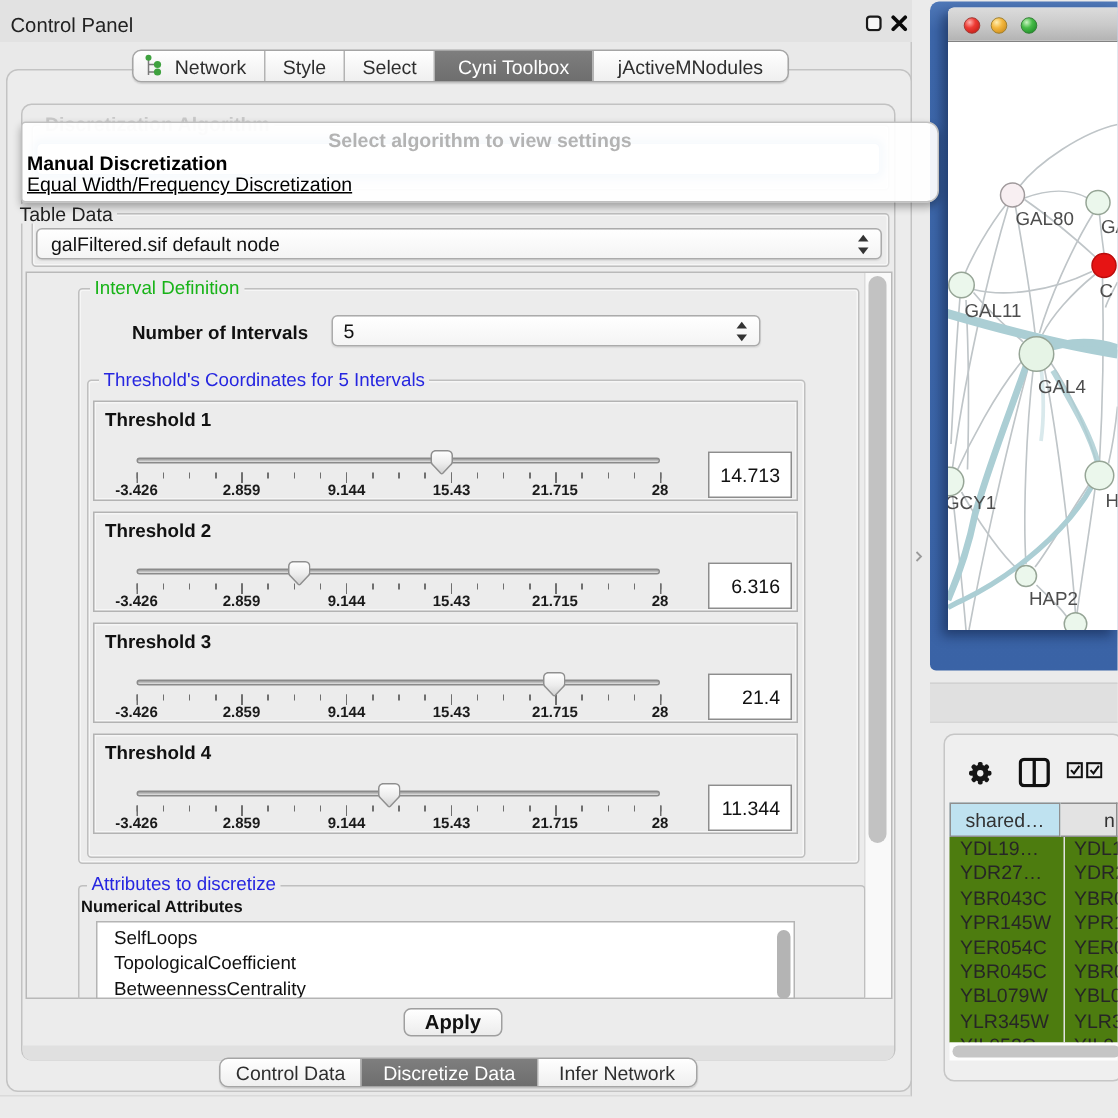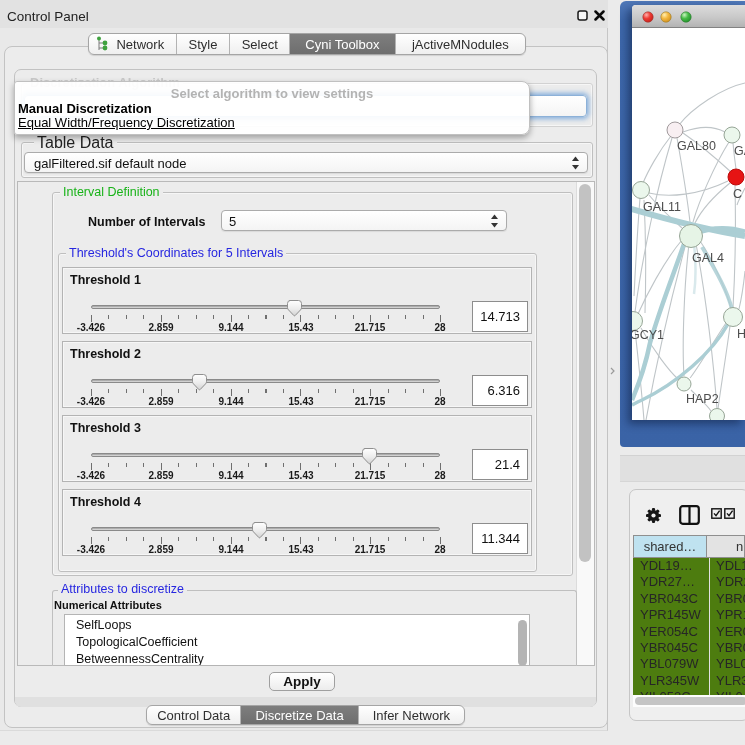--- a/index.html
+++ b/index.html
@@ -223,21 +223,21 @@
   <circle cx="10" cy="7" r="2.4" fill="#3fa23f"></circle>
   <circle cx="10" cy="12" r="2.4" fill="#3fa23f"></circle>
 </svg>
 
 <div class="grp" style="left:21px;top:83px;width:572px;height:44px;border-color:#d2d2d2;"></div>
 <div class="gtitle" style="left:27px;top:76px;font-weight:bold;color:#c9c9c9;font-size:13px;">Discretization Algorithm</div>
 <div class="combo" style="left:24px;top:95px;width:563px;height:22px;
   border:1px solid #8cb1d8;box-shadow:0 0 5px 2px rgba(100,155,215,0.75);"></div>
 
 <div class="grp" style="left:21px;top:142px;width:572px;height:36px;"></div>
-<div class="gtitle" style="left:34px;top:136px;color:#222;font-size:16px;">Table Data</div>
+<div class="gtitle" style="left:10px;top:136px;color:#222;font-size:13px;">Table Data</div>
 <div class="combo" style="left:24px;top:152px;width:564px;height:21px;">
   <span class="txt">galFiltered.sif default node</span>
   <svg class="stepper" width="9" height="14" viewBox="0 0 9 14">
     <path d="M4.5 0.5 L8 5 H1 Z" fill="#333"></path>
     <path d="M1 9 H8 L4.5 13.5 Z" fill="#333"></path>
   </svg>
 </div>
 
 <div class="abs" style="left:17px;top:181px;width:578px;height:485px;border:1px solid #b9b9b9;"></div>
 <div class="abs" style="left:576px;top:182px;width:18px;height:483px;background:#f9f9f9;border-left:1px solid #dcdcdc;"></div>
@@ -348,20 +348,20 @@
 <div class="seg" style="left:146px;top:705px;width:319px;height:20px;">
   <div style="width:95px;line-height:20px;">Control Data</div>
   <div class="on" style="width:118px;line-height:20px;">Discretize Data</div>
   <div style="width:106px;line-height:20px;">Infer Network</div>
 </div>
 
 <svg class="abs" style="left:609px;top:366px;" width="7" height="10" viewBox="0 0 7 10">
   <path d="M2 2 L5 5 L2 8" fill="none" stroke="#9a9a9a" stroke-width="1.2"></path>
 </svg>
 
-<div class="abs" style="left:14px;top:81px;width:516px;height:54px;
+<div class="abs" style="left:14px;top:81px;width:612px;height:54px;
   background:rgba(255,255,255,0.93);border:1px solid #c0c0c0;border-radius:3px 8px 8px 3px;
   box-shadow:0 3px 6px rgba(0,0,0,0.33);z-index:50;">
   <div style="position:absolute;left:0;right:0;top:4px;text-align:center;
     font-size:13px;font-weight:bold;color:#b3b3b3;">Select algorithm to view settings</div>
   <div style="position:absolute;left:3px;top:19px;font-size:13px;font-weight:bold;color:#000;">Manual Discretization</div>
   <div style="position:absolute;left:3px;top:33px;font-size:13px;color:#000000;text-decoration:underline;">Equal Width/Frequency Discretization</div>
 </div>
 
 </body></html>

